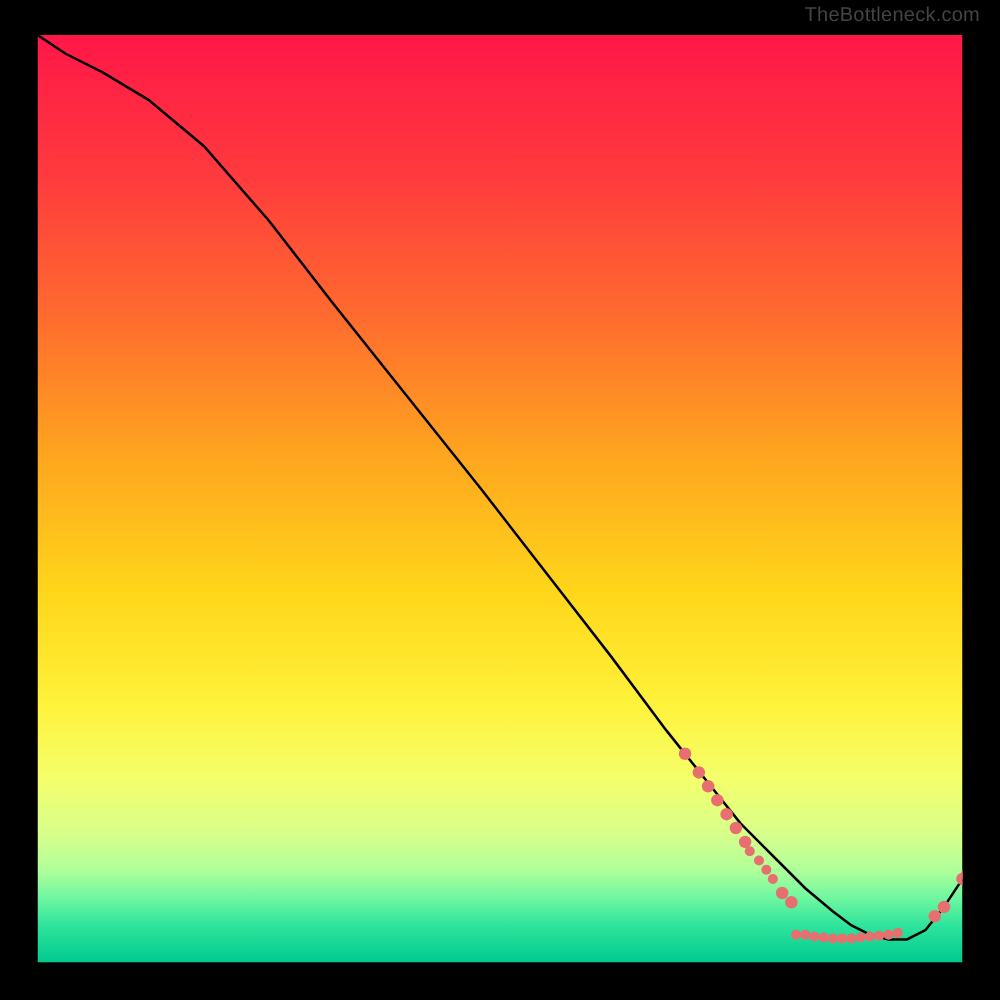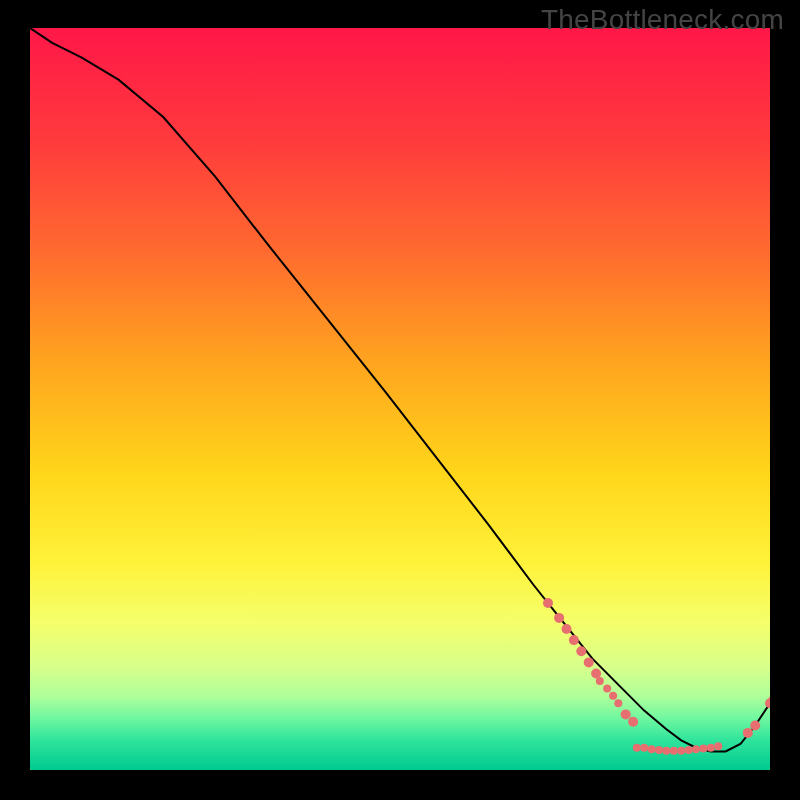--- a/index.html
+++ b/index.html
@@ -9,21 +9,21 @@
     background: #000;
     position: relative;
     font-family: Arial, sans-serif;
     overflow: hidden;
   }
   .watermark {
     position: absolute;
     top: 4px;
     right: 16px;
     color: #444;
-    font-size: 28px;
+    font-size: 16px;
     font-weight: 400;
     z-index: 10;
     letter-spacing: 0.2px;
   }
   .plot-area {
     position: absolute;
     left: 30px;
     top: 28px;
     width: 740px;
     height: 742px;

